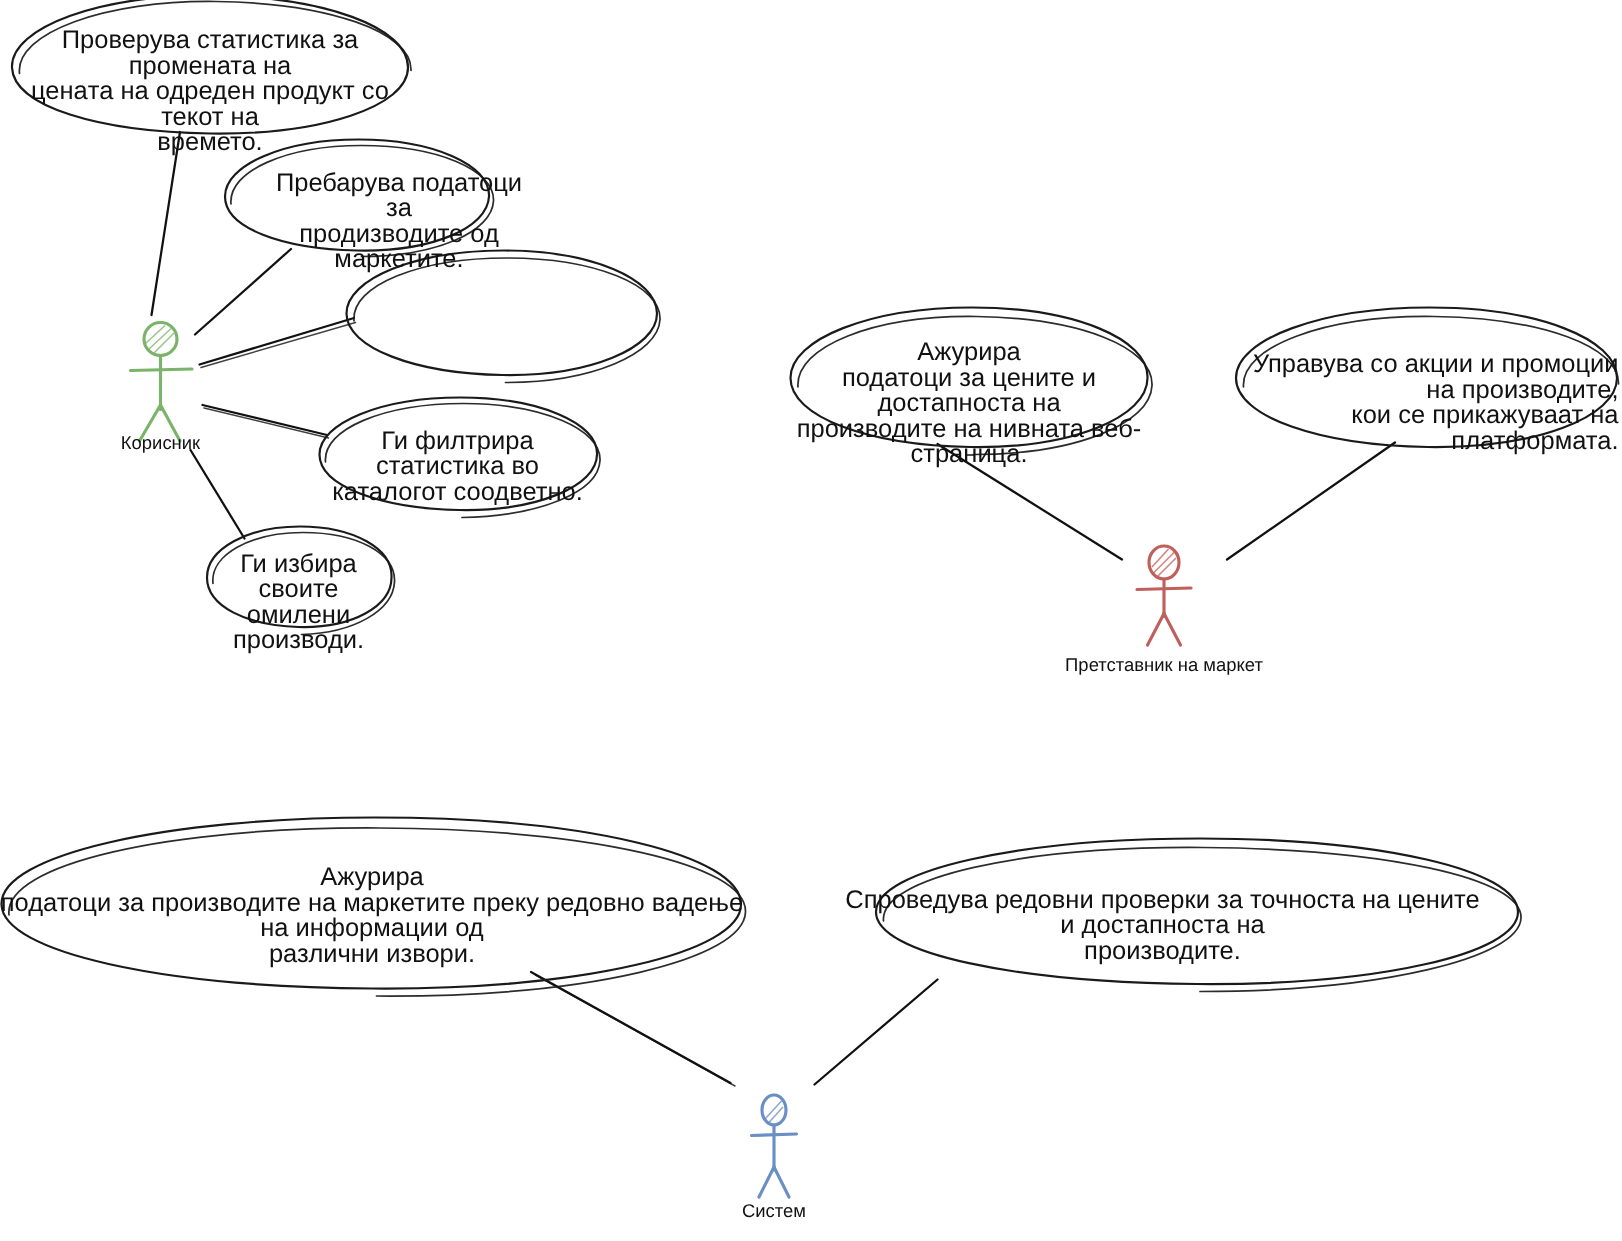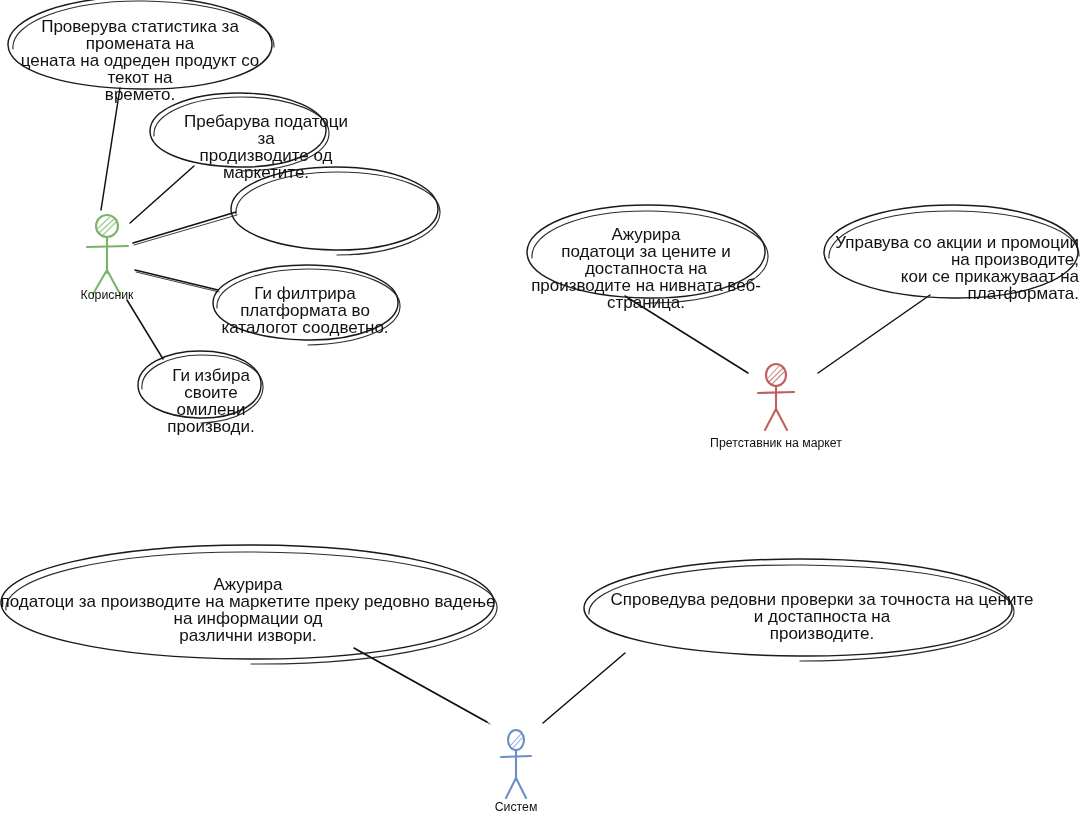--- a/index.html
+++ b/index.html
@@ -192,33 +192,33 @@
   </svg>
 
   <div class="usecase-text" style="left:8px; top:18px; width:264px;">Проверува статистика за промената на
 ценaта на одреден продукт со текот на
 времето.</div>
 
   <div class="usecase-text" style="left:150px; top:113px; width:176px;margin-left:28px;">Пребарува податоци за
 продизводите од маркетите.</div>
 
 
-  <div class="usecase-text" style="left:212px; top:285px; width:186px;">Ги филтрира платформата во
+  <div class="usecase-text" style="left:212px; top:285px; width:186px;">Ги филтрира статистика во
 каталогот соодветно.</div>
 
-  <div class="usecase-text" style="left:137px; top:367px; width:124px;margin-left:12px;">Ги избира своите
+  <div class="usecase-text" style="left:137px; top:367px; width:124px;">Ги избира своите
 омилени производи.</div>
 
   <div class="usecase-text" style="left:526px; top:226px; width:240px;">Ажурира
 податоци за цените и достапноста на
 производите на нивната веб-страница.</div>
 
   <div class="usecase-text" style="left:823px; top:234px; width:256px;text-align:right;">Управува со акции и промоции на производите,
 кои се прикажуваат на платформата.</div>
 
   <div class="usecase-text" style="left:0px; top:576px; width:496px;">Ажурира
 податоци за производите на маркетите преку редовно вадење на информации од
 различни извори.</div>
 
-  <div class="usecase-text" style="left:607px; top:591px; width:430px;">Спроведува редовни проверки за точноста на цените и достапноста на
+  <div class="usecase-text" style="left:560px; top:591px; width:430px;">Спроведува редовни проверки за точноста на цените и достапноста на
 производите.</div>
 
 </div>
 
 </body></html>

